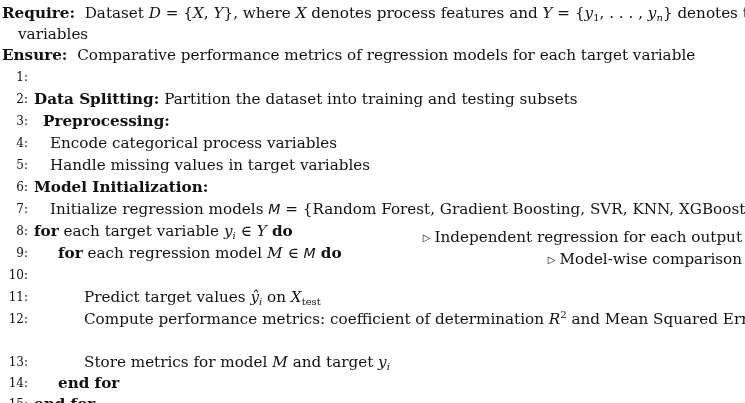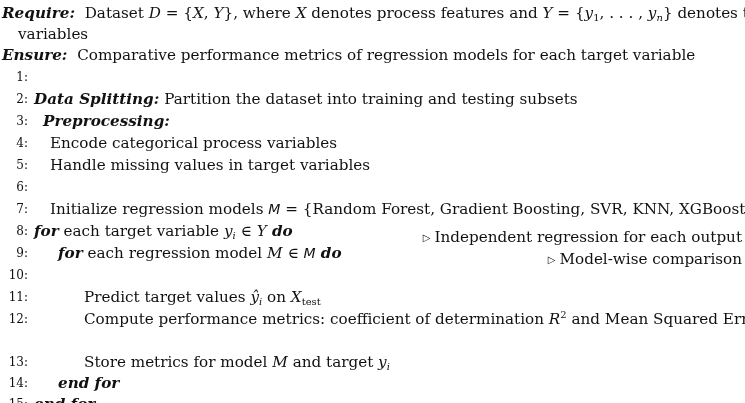--- a/index.html
+++ b/index.html
@@ -32,21 +32,21 @@
     position: absolute;
     left: 0;
     width: 28px;
     text-align: right;
     font-size: 12px;
   }
   .txt {
     position: absolute;
     white-space: nowrap;
   }
-  .b { font-weight: bold; font-style: italic; }
+  .b { font-weight: bold; }
   .i { font-style: italic; }
   .cal { font-family: "DejaVu Sans", sans-serif; font-style: italic; font-size: 14px; }
   .comment {
     position: absolute;
     right: 3px;
     white-space: nowrap;
     margin-top: 6px;
   }
   .tri { font-size: 10px; position: relative; top: -1px; margin-right: 4px; }
   sub { font-size: 10px; vertical-align: -3px; line-height: 0; }
@@ -87,20 +87,21 @@
     <span class="txt" style="left:50px">Encode categorical process variables</span>
   </div>
 
   <div class="ln" style="top:154px">
     <span class="num">5:</span>
     <span class="txt" style="left:50px">Handle missing values in target variables</span>
   </div>
 
   <div class="ln" style="top:176px">
     <span class="num">6:</span>
+    <span class="txt b" style="left:34px">Model Initialization:</span>
   </div>
 
   <div class="ln" style="top:198px">
     <span class="num">7:</span>
     <span class="txt" style="left:50px"><span>Initialize regression models </span><span class="cal">M</span><span> = {Random Forest, Gradient Boosting, SVR, KNN, XGBoost}</span></span>
   </div>
 
   <div class="ln" style="top:220px">
     <span class="num">8:</span>
     <span class="txt" style="left:34px"><span class="b">for</span><span> each target variable </span><span class="i">y</span><sub class="i">i</sub><span> ∈ </span><span class="i">Y</span><span class="b"> do</span></span>

